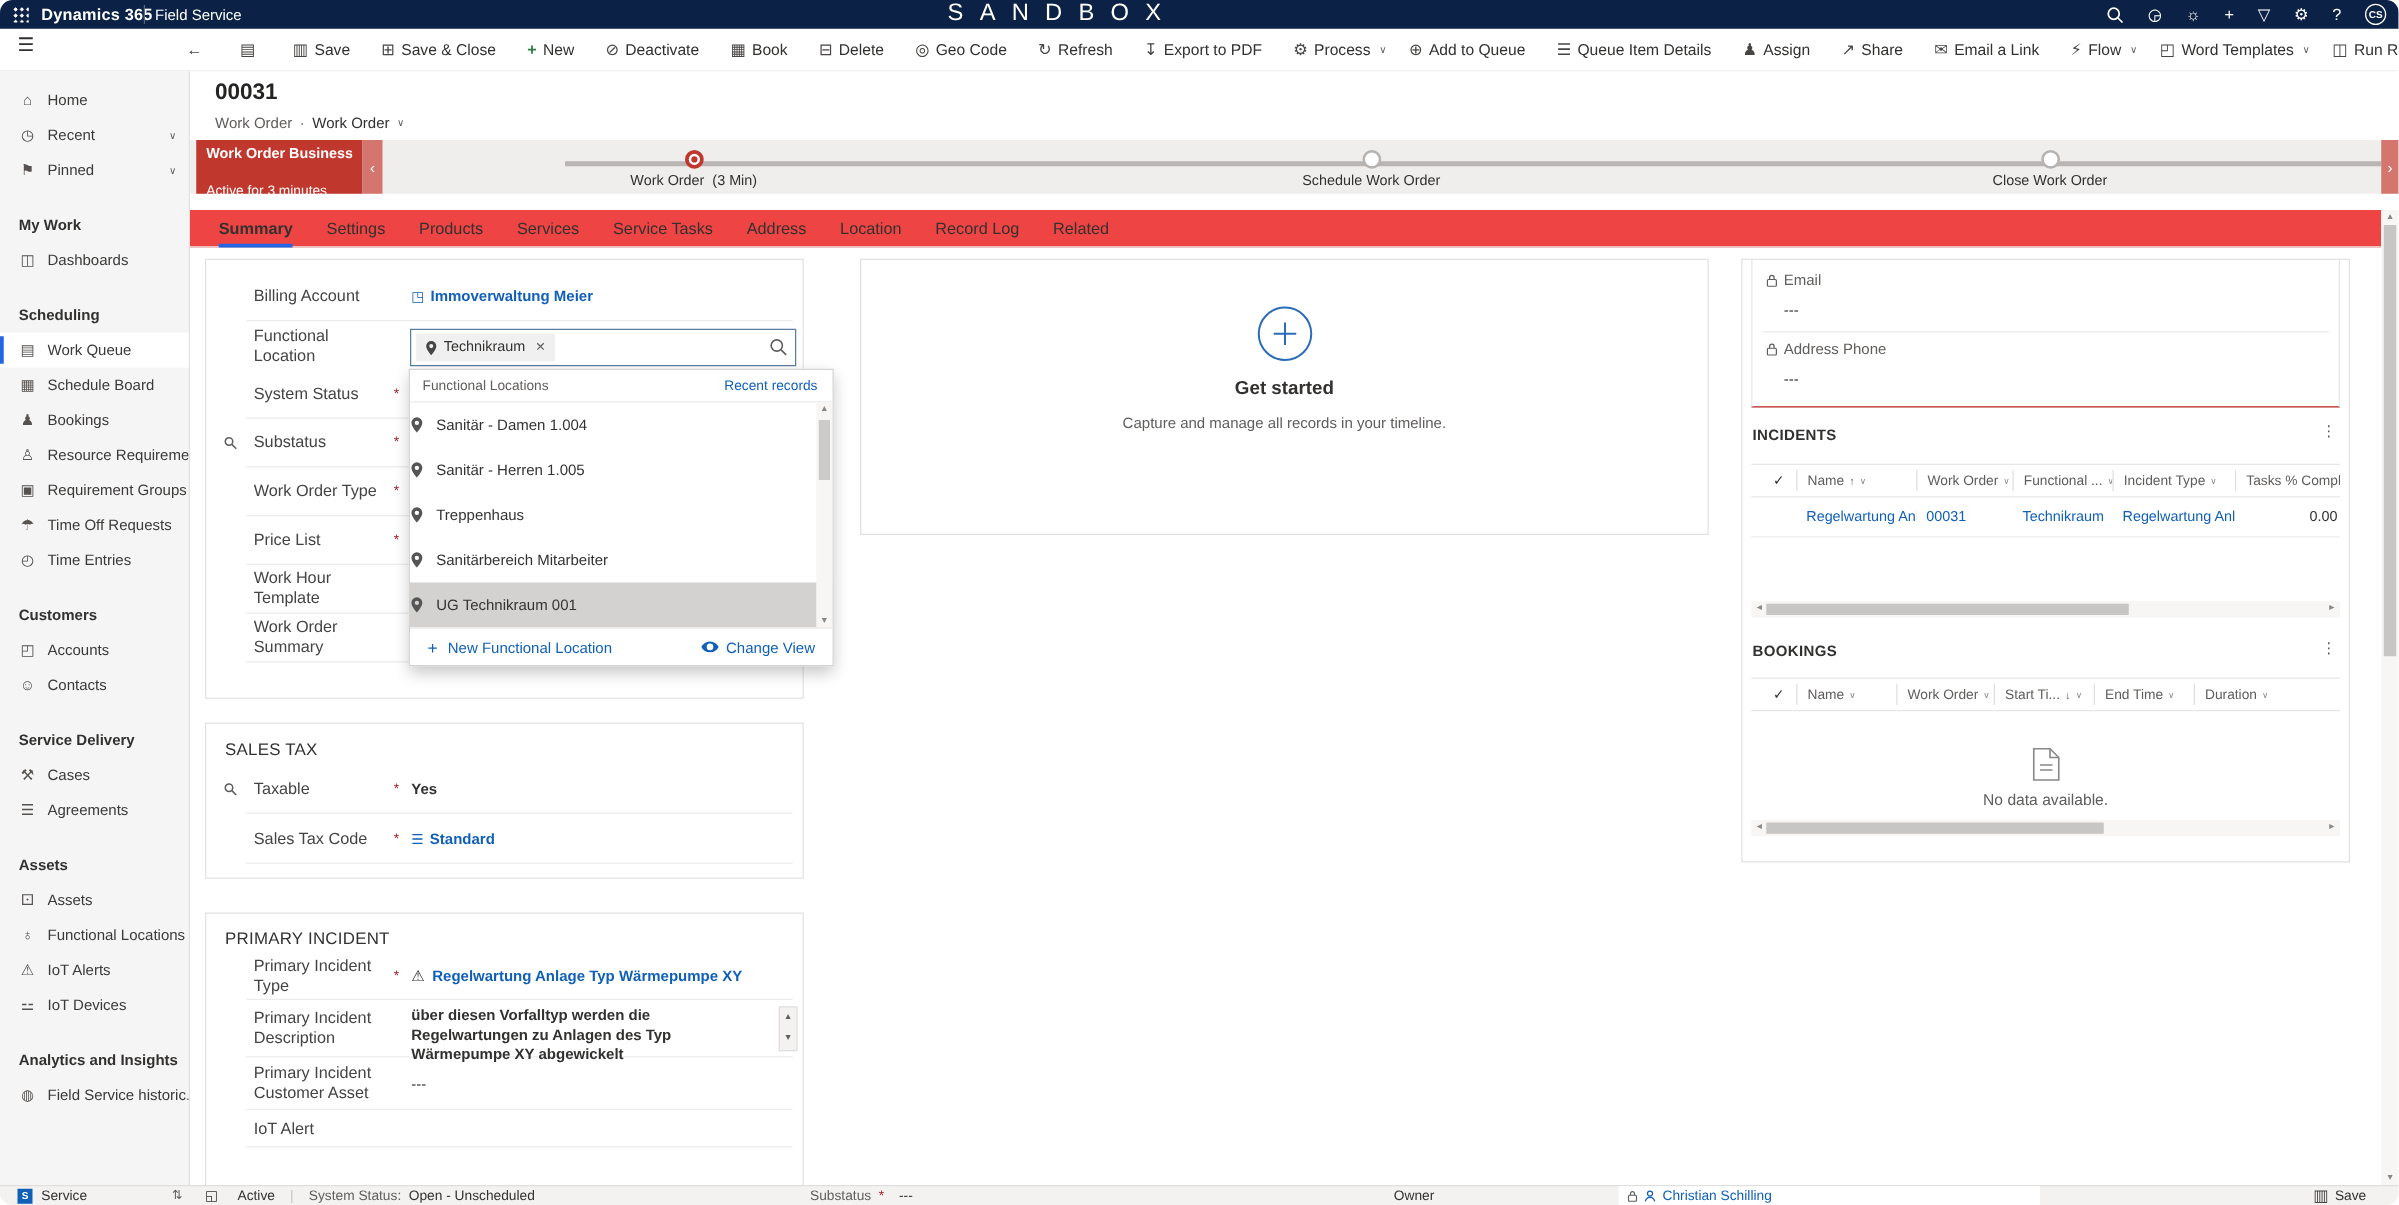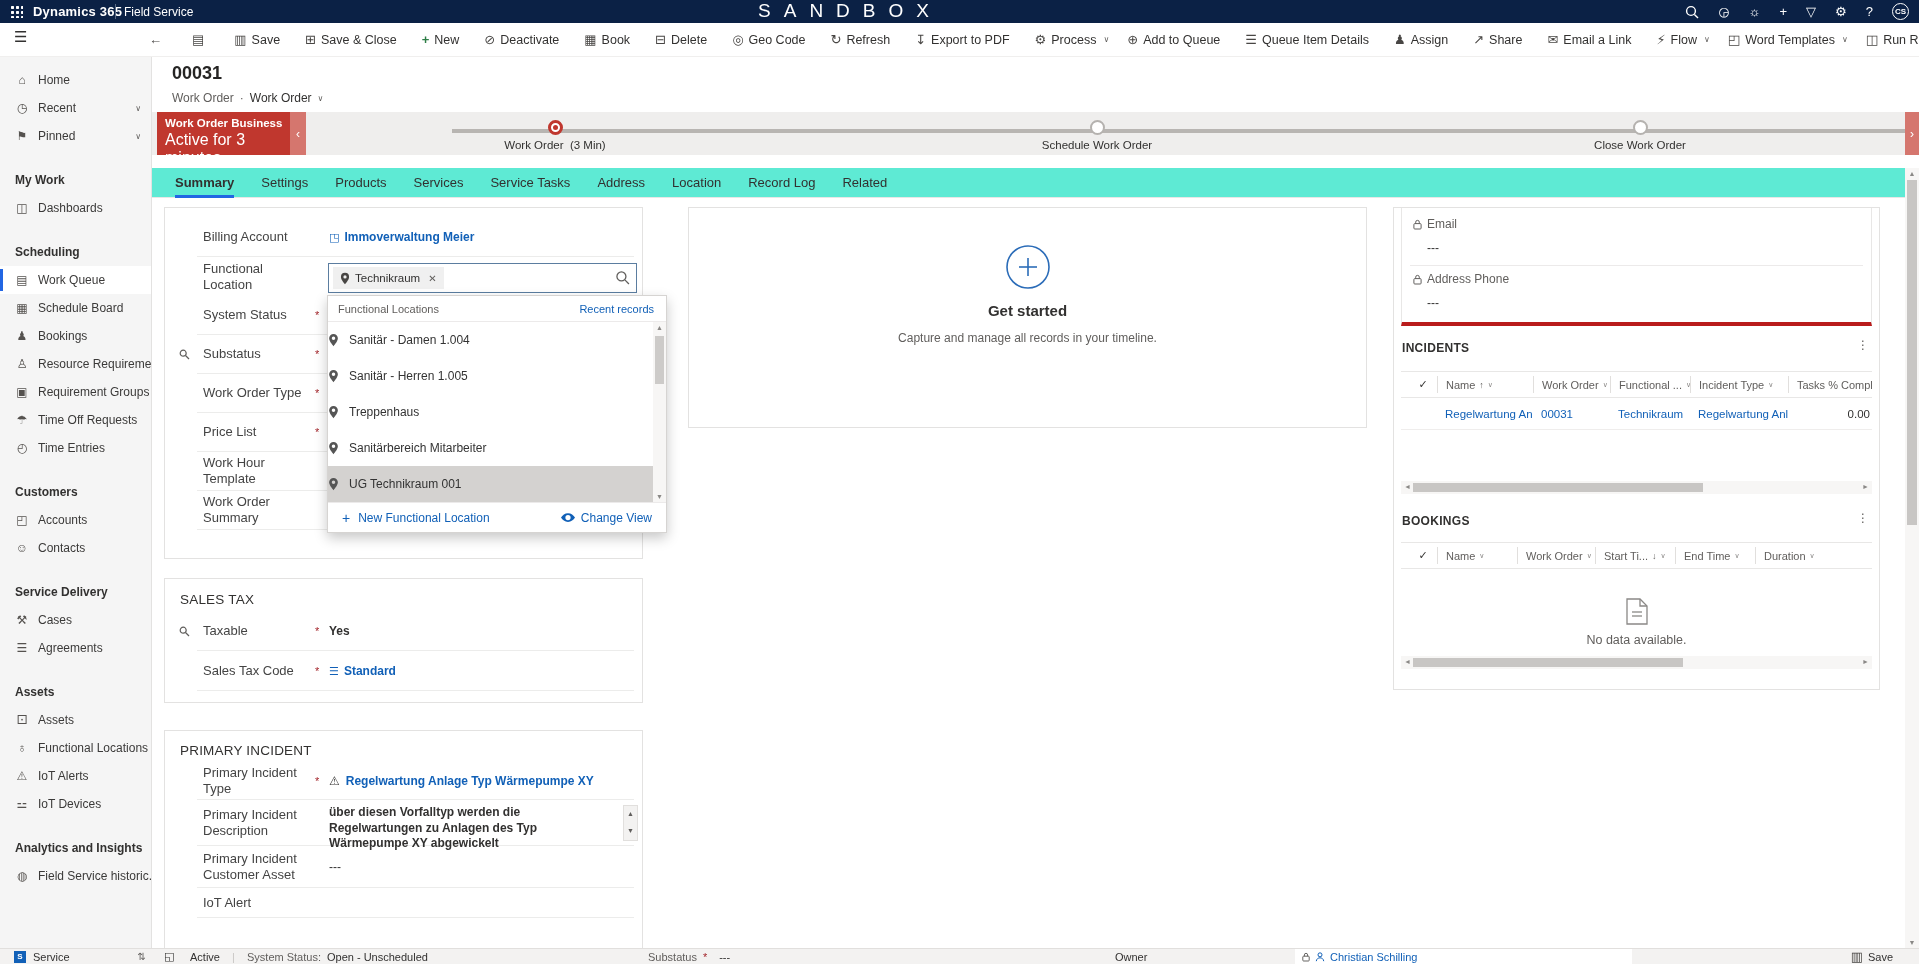--- a/index.html
+++ b/index.html
@@ -1,17 +1,17 @@
 <!DOCTYPE html>
 <html><head>
 <meta charset="utf-8">
 <style>
   html,body{margin:0;padding:0;background:#fff;}
   *{box-sizing:border-box;font-family:"Liberation Sans","DejaVu Sans",sans-serif;}
-  .screen{position:relative;width:1919px;height:964px;overflow:hidden;background:#fff;color:#323130;font-size:12px;}
+  .screen{position:relative;width:1919px;height:964px;overflow:hidden;background:#fff;color:#323130;font-size:12px;border-radius:10px;}
 
   
   .topbar{position:absolute;left:0;top:0;right:0;height:23px;background:#0b2145;color:#fff;z-index:40;}
   .waffle{position:absolute;left:10px;top:5px;width:13px;height:13px;background-image:radial-gradient(circle,#fff 1.4px,transparent 1.5px);background-size:5px 5px;cursor:pointer;}
   .tb-app{position:absolute;left:33px;top:4px;font-size:13px;font-weight:bold;letter-spacing:.2px;}
   .tb-sep{position:absolute;left:115px;top:4px;height:15px;border-left:1px solid #5a6b85;}
   .tb-area{position:absolute;left:124px;top:5px;font-size:12px;}
   .tb-env{position:absolute;left:690px;top:0px;width:320px;font-size:19px;font-weight:300;letter-spacing:13px;text-align:center;white-space:nowrap;}
   .tb-icons{position:absolute;right:10px;top:0;height:23px;display:flex;align-items:center;gap:19px;}
   .tb-ic{font-size:13px;line-height:1;cursor:pointer;color:#fff;}
@@ -44,31 +44,31 @@
   .rec-id{position:absolute;left:172px;top:63px;font-size:18px;font-weight:bold;color:#252423;z-index:5;}
   .rec-sub{position:absolute;left:172px;top:91px;font-size:12px;color:#605e5c;z-index:5;display:flex;gap:6px;align-items:center;}
   .rec-sub .form-name{color:#323130;}
   .rec-sub .dcaret{font-size:8px;color:#605e5c;}
 
   
   .bpf{position:absolute;left:152px;top:112px;right:0;height:43px;background:#efeeed;z-index:5;}
   .bpf-line{position:absolute;left:300px;right:14px;top:17px;height:4px;background:#b8b5b2;}
   .bpf-flyout{position:absolute;left:5px;top:0;width:133px;height:43px;background:#c0372e;color:#fff;padding:5px 8px;cursor:pointer;}
   .bpf-flyout .t1{font-size:11.5px;font-weight:bold;white-space:nowrap;overflow:hidden;}
-  .bpf-flyout .t2{font-size:16px;margin-top:2px;}
+  .bpf-flyout .t2{font-size:11px;margin-top:18px;}
   .bpf-collapse{position:absolute;left:138px;top:0;width:16px;height:43px;background:#d5766e;color:#fff;display:flex;align-items:center;justify-content:center;font-size:12px;cursor:pointer;}
   .bpf-next{position:absolute;right:0;top:0;width:14px;height:43px;background:#d5766e;color:#fff;display:flex;align-items:center;justify-content:center;font-size:12px;cursor:pointer;}
   .stage{position:absolute;top:8px;width:220px;text-align:center;cursor:pointer;}
   .stage .marker{width:15px;height:15px;margin:0 auto;border-radius:50%;background:#fff;border:2px solid #b5b2af;}
   .stage.active .marker{border:3px solid #c0372e;display:flex;align-items:center;justify-content:center;}
   .stage.active .marker i{display:block;width:5px;height:5px;border-radius:50%;background:#c0372e;}
   .stage .slabel{margin-top:4px;font-size:11.5px;color:#323130;white-space:pre;}
 
   
-  .tabs{position:absolute;left:152px;top:168px;right:14px;height:30px;border-bottom:1px solid #e8e7e6;display:flex;gap:27px;padding-left:23px;background:#5eead4;z-index:4;}
+  .tabs{position:absolute;left:152px;top:168px;right:14px;height:30px;border-bottom:1px solid #e8e7e6;display:flex;gap:27px;padding-left:23px;background:#ef4444;z-index:4;}
   .tab{font-size:13px;color:#323130;padding-top:7px;cursor:pointer;height:30px;}
   .tab.sel{font-weight:bold;border-bottom:3px solid #2266e3;}
 
   
   .content{position:absolute;left:152px;top:198px;right:14px;bottom:16px;background:#fff;overflow:hidden;z-index:3;}
   .card{position:absolute;background:#fff;border:1px solid #e3e2e1;}
   .card-title{font-size:13.5px;color:#323130;padding:13px 0 4px 15px;letter-spacing:.2px;}
 
   .frow{position:relative;border-bottom:1px solid #ececeb;margin:0 8px 0 32px;}
   .frow.noline{border-bottom:none;}
@@ -120,21 +120,21 @@
   .warn-ic{color:#323130;font-size:12px;margin-right:6px;}
 
   
   #card-timeline{left:536px;top:9px;width:679px;height:221px;text-align:center;}
   .gs-circle{margin:36px auto 0;}
   .gs-title{font-size:15px;font-weight:bold;color:#323130;margin-top:12px;}
   .gs-sub{font-size:12px;color:#605e5c;margin-top:12px;}
 
   
   #panel-right{left:1241px;top:9px;width:487px;height:483px;border:1px solid #e3e2e1;}
-  .contact-box{position:absolute;left:7px;right:7px;top:0;height:118px;border-left:1px solid #e8e7e6;border-right:1px solid #e8e7e6;border-bottom:4px solid #b91c1c;text-decoration:underline;}
+  .contact-box{position:absolute;left:7px;right:7px;top:0;height:118px;border-left:1px solid #e8e7e6;border-right:1px solid #e8e7e6;border-bottom:1px solid #b91c1c;text-decoration:underline;}
   .cb-label{position:absolute;left:11px;display:flex;align-items:center;gap:5px;font-size:12px;color:#605e5c;}
   .cb-val{position:absolute;left:25px;font-size:12px;color:#323130;}
   .cb-div{position:absolute;left:8px;right:8px;top:57px;border-top:1px solid #eceaea;}
   .sec-head{position:absolute;left:8px;font-size:12px;font-weight:bold;color:#323130;letter-spacing:.3px;}
   .more{position:absolute;right:10px;font-size:12px;color:#605e5c;cursor:pointer;}
   .grid-head{position:absolute;left:7px;right:7px;height:27px;border-top:1px solid #e8e7e6;border-bottom:1px solid #e8e7e6;display:flex;font-size:11px;color:#605e5c;align-items:center;}
   .gh-cell{height:17px;display:flex;align-items:center;gap:4px;padding-left:8px;border-left:1px solid #e1dfdd;cursor:pointer;white-space:nowrap;overflow:hidden;}
   .gh-check{width:36px;border-left:none;display:flex;align-items:center;justify-content:center;color:#323130;font-size:11px;}
   .gcaret{font-size:7px;color:#8a8886;}
   .gsort{font-size:9px;color:#605e5c;}

